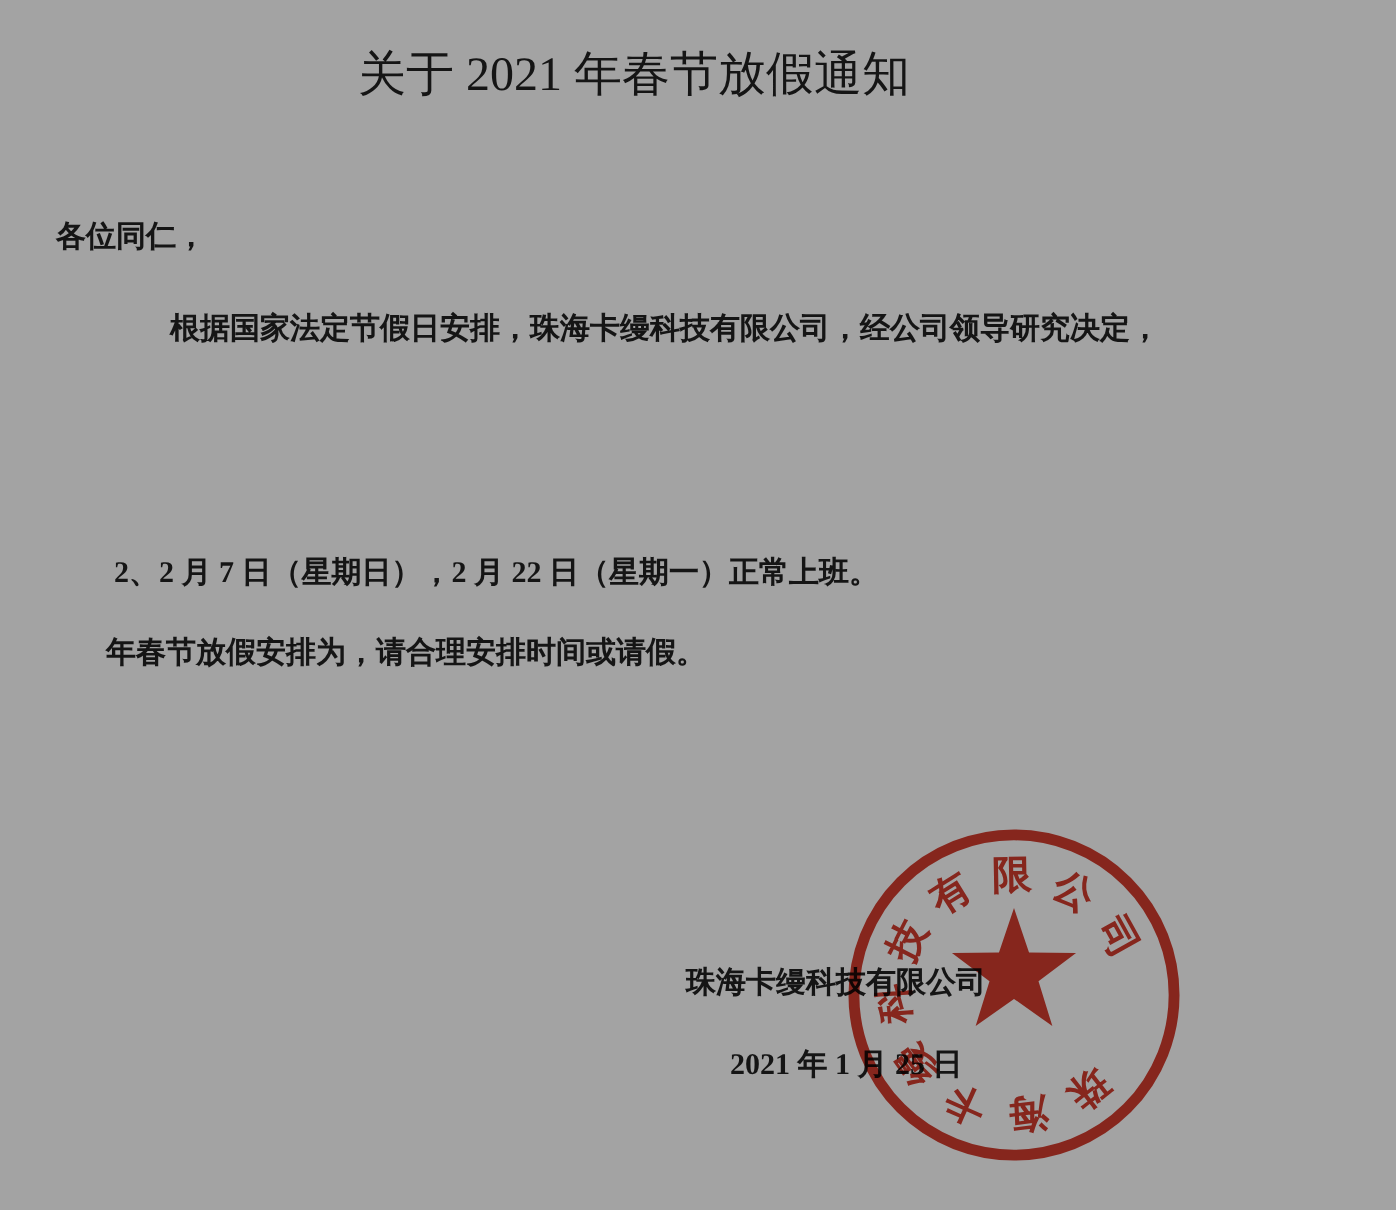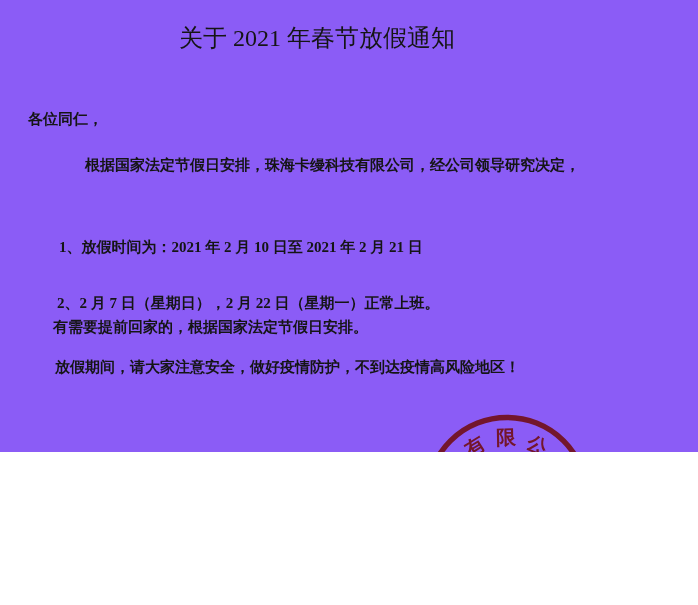--- a/index.html
+++ b/index.html
@@ -3,22 +3,22 @@
 <meta charset="utf-8">
 <style>
   html, body { margin: 0; padding: 0; }
   body {
     width: 698px; height: 605px;
     background: #ffffff;
     font-family: "Liberation Serif", "DejaVu Serif", serif;
   }
   .doc {
     position: relative;
-    width: 698px; height: 452px;
-    background: #8b5cf6;
+    width: 698px; height: 605px;
+    background: #a3a3a3;
     overflow: hidden;
     color: #151515;
   }
   .line {
     position: absolute;
     font-size: 15px;
     line-height: 26px;
     white-space: pre;
     color: #151515;
     font-weight: bold;
@@ -29,21 +29,21 @@
     text-align: center;
     font-size: 24px;
     line-height: 32px;
     color: #151515;
     white-space: pre;
   }
   .greeting   { left: 28px;  top: 106px; }
   .para-l1    { left: 85px;  top: 152px; }
   .para-l2    { left: 28px;  top: 192px; }
   .item-1     { left: 59px;  top: 234px; }
-  .item-2     { left: 57px;  top: 290px; }
+  .item-2     { left: 57px;  top: 274px; }
   .note-1     { left: 53px;  top: 314px; }
   .note-2     { left: 55px;  top: 354px; }
   .company    { left: 343px; top: 479px; }
   .sign-date  { left: 365px; top: 520px; }
   .seal {
     position: absolute;
     left: 423px; top: 411px;
     width: 168px; height: 173px;
     mix-blend-mode: multiply;
     opacity: 0.93;
@@ -61,27 +61,25 @@
 
 <div class="doc">
 
   <div class="doc-title">关于 2021 年春节放假通知</div>
 
   <div class="line greeting">各位同仁，</div>
 
   <div class="line para-l1">根据国家法定节假日安排，珠海卡缦科技有限公司，经公司领导研究决定，</div>
 
 
-  <div class="line item-1">1、放假时间为：2021 年 2 月 10 日至 2021 年 2 月 21 日</div>
 
   <div class="line item-2">2、2 月 7 日（星期日），2 月 22 日（星期一）正常上班。</div>
 
-  <div class="line note-1">有需要提前回家的，根据国家法定节假日安排。</div>
+  <div class="line note-1">年春节放假安排为，请合理安排时间或请假。</div>
 
-  <div class="line note-2">放假期间，请大家注意安全，做好疫情防护，不到达疫情高风险地区！</div>
 
   <div class="line company">珠海卡缦科技有限公司</div>
 
   <div class="line sign-date">2021 年 1 月 25 日</div>
 
   <div class="seal">
     <svg viewBox="0 0 170 170">
       <circle cx="85" cy="85" r="81" fill="none" stroke="#cf2c1d" stroke-width="5.5"></circle>
       <polygon fill="#cf2c1d" points="85,41 92.6,63.5 116.4,63.8 97.4,78 104.4,100.7 85,87 65.6,100.7 72.6,78 53.6,63.8 77.4,63.5"></polygon>
       <g>

